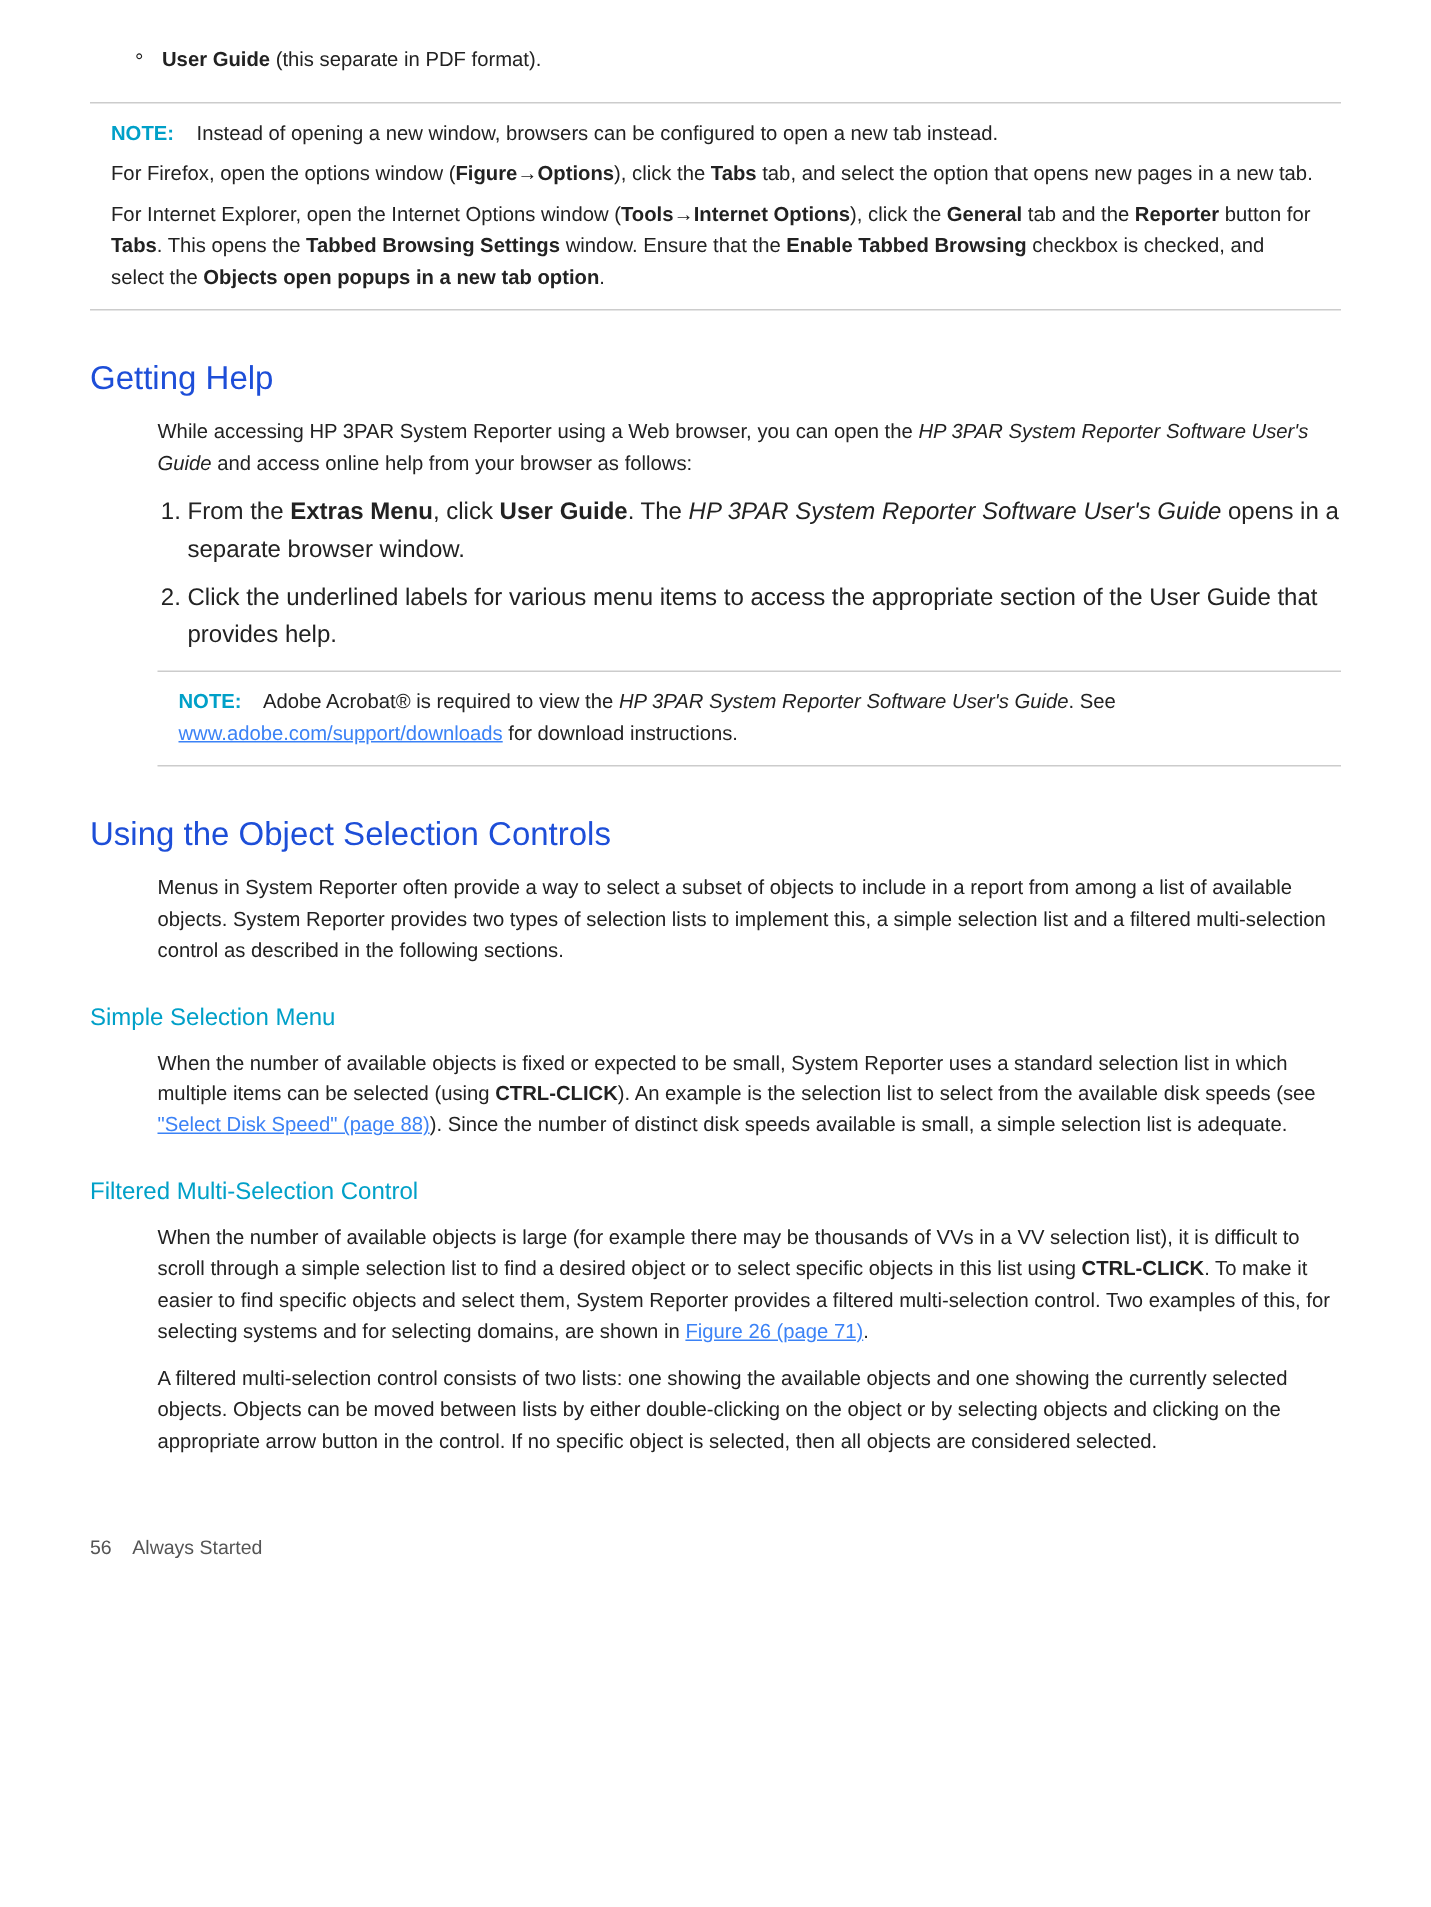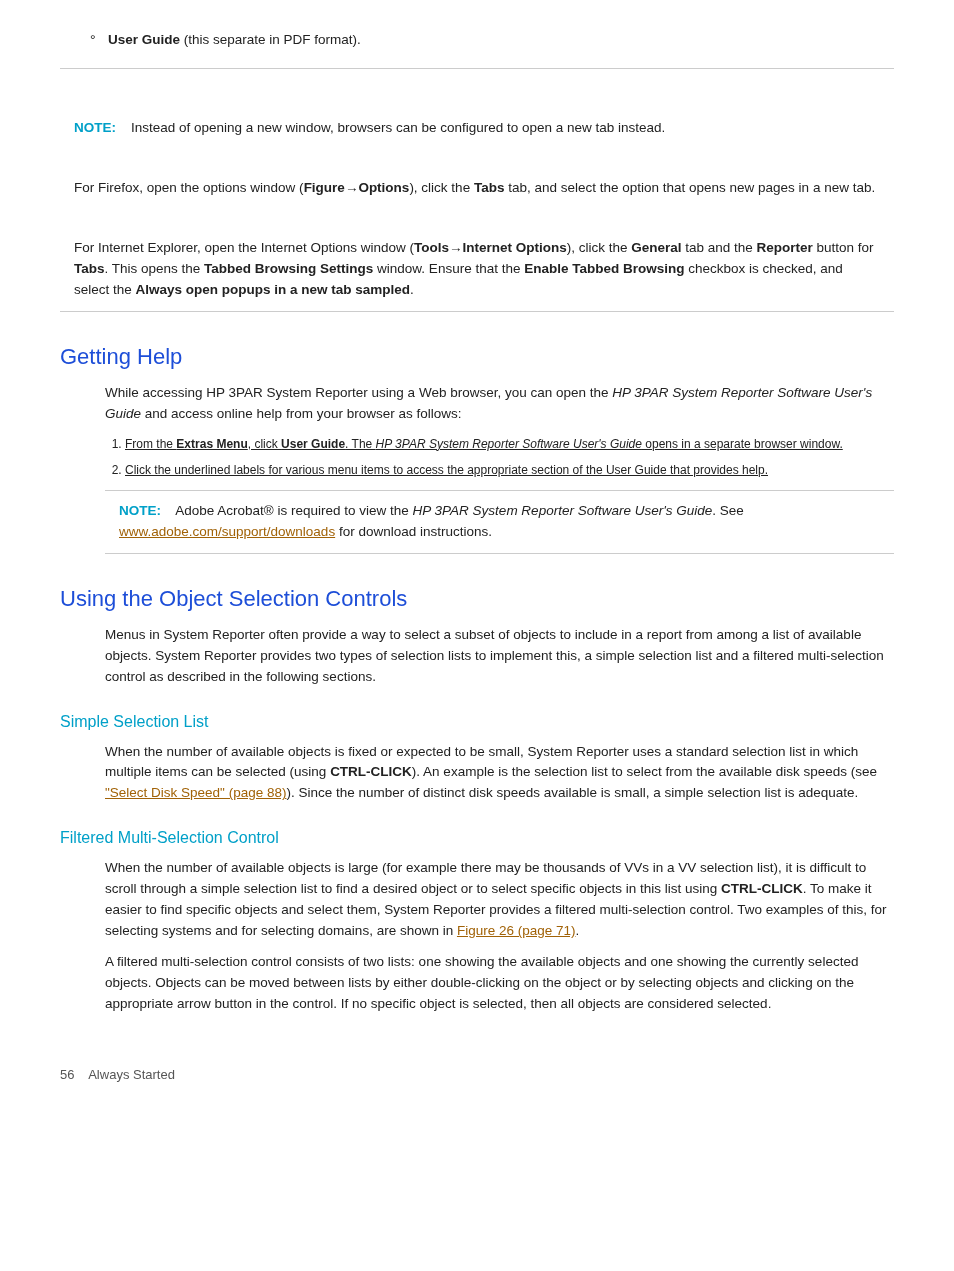--- a/index.html
+++ b/index.html
@@ -39,21 +39,20 @@
     .note-box {
       border-top: 1px solid #ccc;
       border-bottom: 1px solid #ccc;
       padding: 10px 14px;
       margin-bottom: 0;
       font-size: 13.5px;
       line-height: 1.55;
     }
     .note-box p {
       margin-bottom: 6px;
-      margin-top: 39px;
     }
     .note-box p:last-child {
       margin-bottom: 0;
     }
     .note-label {
       color: #00a0c8;
       font-weight: bold;
     }
 
     
@@ -80,40 +79,39 @@
       padding-left: 45px;
     }
 
     
     .numbered-list {
       padding-left: 65px;
       margin-bottom: 10px;
     }
     .numbered-list li {
       margin-bottom: 8px;
-      font-size: 12px;
+      font-size: 16px;
       line-height: 1.55;
-      text-decoration: underline;
     }
 
     
     .section-note {
       margin-left: 45px;
       margin-right: 0;
       border-top: 1px solid #ccc;
       border-bottom: 1px solid #ccc;
       padding: 10px 14px;
       margin-bottom: 14px;
       font-size: 13.5px;
       line-height: 1.55;
     }
 
     
     a {
-      color: #a16207;
+      color: #3b82f6;
       text-decoration: underline;
     }
 
     
     .page-footer {
       margin-top: 50px;
       font-size: 13px;
       color: #555;
     }
 
@@ -138,21 +136,21 @@
 
 <div class="note-box">
   <p>
     <span class="note-label">NOTE:</span>
     &nbsp;&nbsp; Instead of opening a new window, browsers can be configured to open a new tab instead.
   </p>
   <p>
     For Firefox, open the options window (<b>Figure→Options</b>), click the <b>Tabs</b> tab, and select the option that opens new pages in a new tab.
   </p>
   <p>
-    For Internet Explorer, open the Internet Options window (<b>Tools→Internet Options</b>), click the <b>General</b> tab and the <b>Reporter</b> button for <b>Tabs</b>. This opens the <b>Tabbed Browsing Settings</b> window. Ensure that the <b>Enable Tabbed Browsing</b> checkbox is checked, and select the <b>Always open popups in a new tab sampled</b>.
+    For Internet Explorer, open the Internet Options window (<b>Tools→Internet Options</b>), click the <b>General</b> tab and the <b>Reporter</b> button for <b>Tabs</b>. This opens the <b>Tabbed Browsing Settings</b> window. Ensure that the <b>Enable Tabbed Browsing</b> checkbox is checked, and select the <b>Objects open popups in a new tab option</b>.
   </p>
 </div>
 
 <h2 class="section-heading">Getting Help</h2>
 
 <p class="body-text">
   While accessing HP 3PAR System Reporter using a Web browser, you can open the <em>HP 3PAR System Reporter Software User's Guide</em> and access online help from your browser as follows:
 </p>
 
 <ol class="numbered-list">
@@ -168,21 +166,21 @@
   <span class="note-label">NOTE:</span>
   &nbsp;&nbsp; Adobe Acrobat® is required to view the <em>HP 3PAR System Reporter Software User's Guide</em>. See <a href="#">www.adobe.com/support/downloads</a> for download instructions.
 </div>
 
 <h2 class="section-heading">Using the Object Selection Controls</h2>
 
 <p class="body-text">
   Menus in System Reporter often provide a way to select a subset of objects to include in a report from among a list of available objects. System Reporter provides two types of selection lists to implement this, a simple selection list and a filtered multi-selection control as described in the following sections.
 </p>
 
-<h3 class="subsection-heading">Simple Selection List</h3>
+<h3 class="subsection-heading">Simple Selection Menu</h3>
 
 <p class="body-text">
   When the number of available objects is fixed or expected to be small, System Reporter uses a standard selection list in which multiple items can be selected (using <b>CTRL-CLICK</b>). An example is the selection list to select from the available disk speeds (see <a href="#">"Select Disk Speed" (page 88)</a>). Since the number of distinct disk speeds available is small, a simple selection list is adequate.
 </p>
 
 <h3 class="subsection-heading">Filtered Multi-Selection Control</h3>
 
 <p class="body-text">
   When the number of available objects is large (for example there may be thousands of VVs in a VV selection list), it is difficult to scroll through a simple selection list to find a desired object or to select specific objects in this list using <b>CTRL-CLICK</b>. To make it easier to find specific objects and select them, System Reporter provides a filtered multi-selection control. Two examples of this, for selecting systems and for selecting domains, are shown in <a href="#">Figure 26 (page 71)</a>.
 </p>

